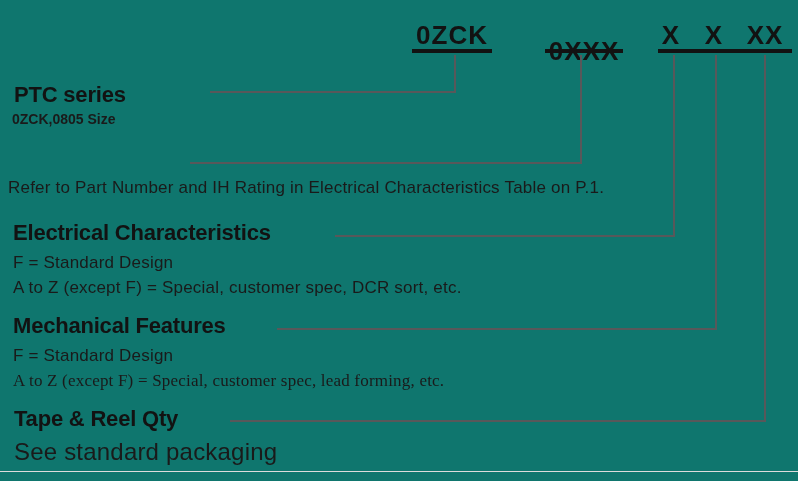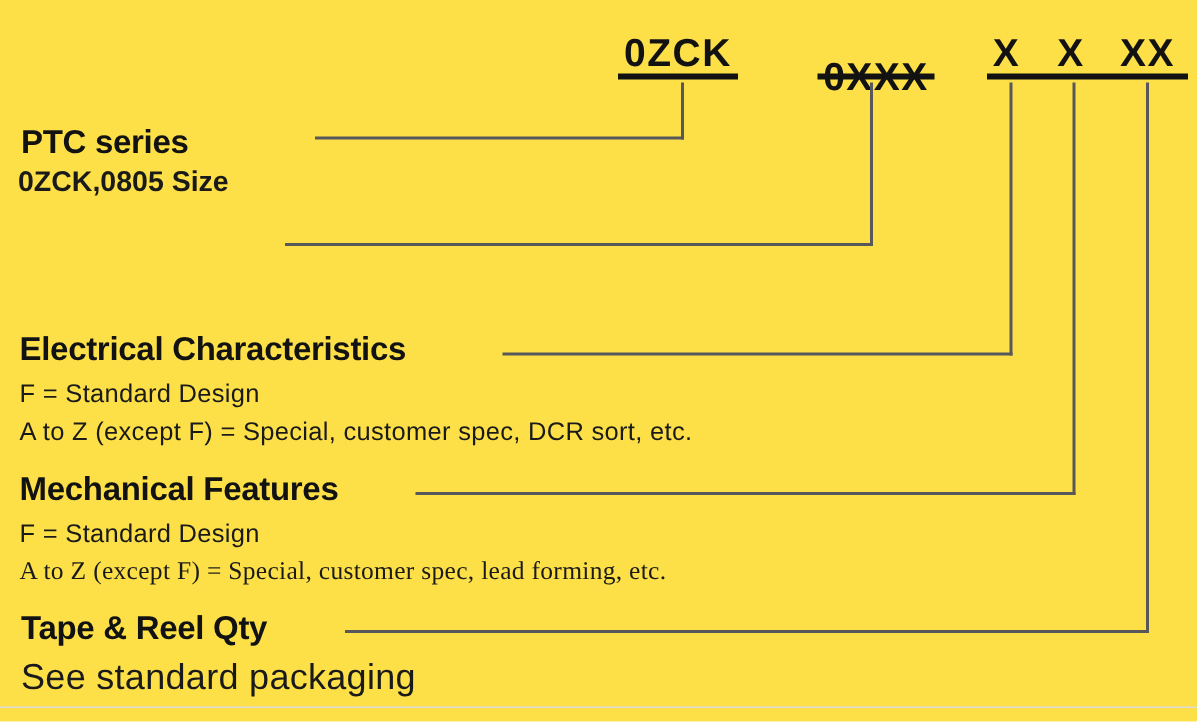--- a/index.html
+++ b/index.html
@@ -4,21 +4,21 @@
 <style>
   html, body {
     margin: 0;
     padding: 0;
     background: #ffffff;
   }
   #stage {
     position: relative;
     width: 798px;
     height: 481px;
-    background: #fde047;
+    background: #0f766e;
     font-family: "Liberation Sans", "DejaVu Sans", sans-serif;
     color: #121212;
     overflow: hidden;
   }
   .abs { position: absolute; white-space: nowrap; }
   .code {
     font-size: 26px;
     font-weight: bold;
     letter-spacing: 1px;
     text-align: center;
@@ -39,21 +39,21 @@
     letter-spacing: -0.2px;
     color: #121212;
   }
   .section-line {
     font-size: 17px;
     font-weight: normal;
     letter-spacing: 0.2px;
     color: #1a1a1a;
   }
   .section-line.emph {
-    font-size: 19px;
+    font-size: 14px;
     font-weight: bold;
     letter-spacing: 0;
   }
   .section-line.lg {
     font-size: 24px;
   }
   .bottom-rule {
     height: 1px;
     background: #dcdcdc;
   }
@@ -75,20 +75,21 @@
 
   <div class="abs connector" style="left:210px; top:55px; width:246px; height:38px;"></div>
   <div class="abs connector" style="left:190px; top:55px; width:392px; height:109px;"></div>
   <div class="abs connector" style="left:335px; top:55px; width:340px; height:182px;"></div>
   <div class="abs connector" style="left:277px; top:55px; width:440px; height:275px;"></div>
   <div class="abs connector" style="left:230px; top:55px; width:536px; height:367px;"></div>
 
   <div class="abs section-title" style="left:14px; top:82px;">PTC series</div>
   <div class="abs section-line emph" style="left:12px; top:111px;">0ZCK,0805 Size</div>
 
+  <div class="abs section-line" style="left:8px; top:178px;">Refer to Part Number and IH Rating in Electrical Characteristics Table on P.1.</div>
 
   <div class="abs section-title" style="left:13px; top:220px;text-align:right;">Electrical Characteristics</div>
   <div class="abs section-line" style="left:13px; top:253px;">F = Standard Design</div>
   <div class="abs section-title" style="left:13px; top:313px;">Mechanical Features</div>
 
   <div class="abs section-line" style="left:13px; top:278px;">A to Z (except F) = Special, customer spec, DCR sort, etc.</div>
   <div class="abs section-line" style="left:13px; top:346px;">F = Standard Design</div>
   <div class="abs section-line" style="left:13px; top:371px;font-family:Liberation Serif, serif;">A to Z (except F) = Special, customer spec, lead forming, etc.</div>
 
   <div class="abs section-title" style="left:14px; top:406px;text-align:right;">Tape &amp; Reel Qty</div>

